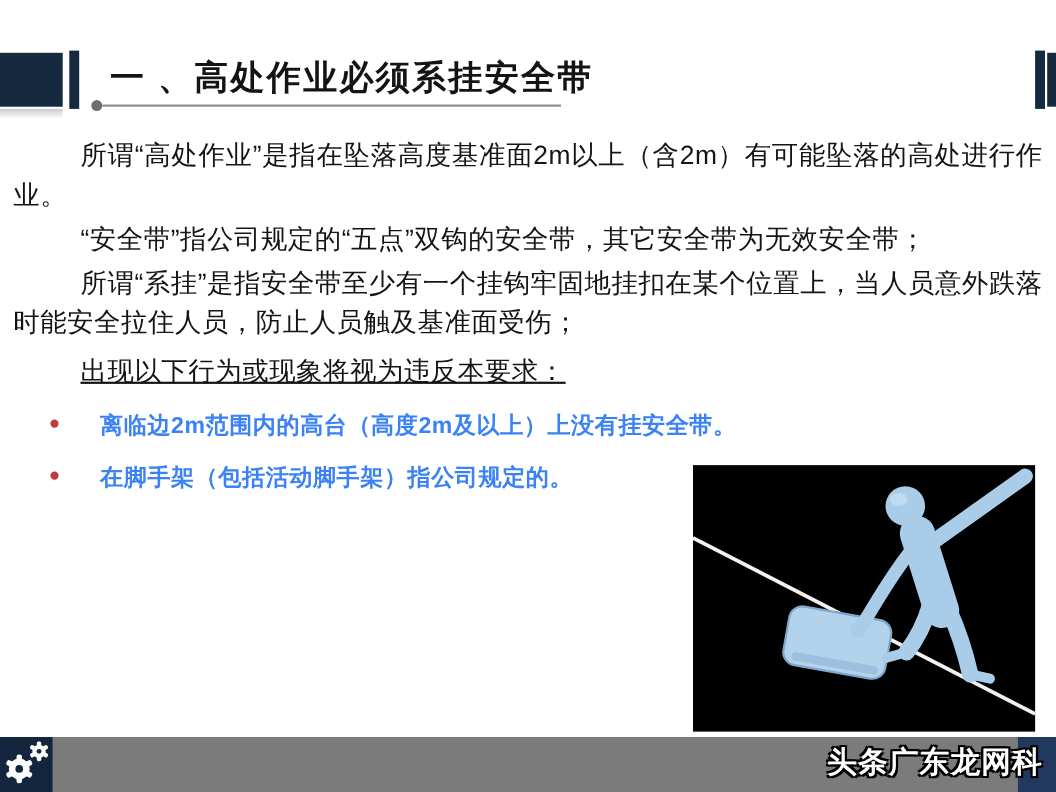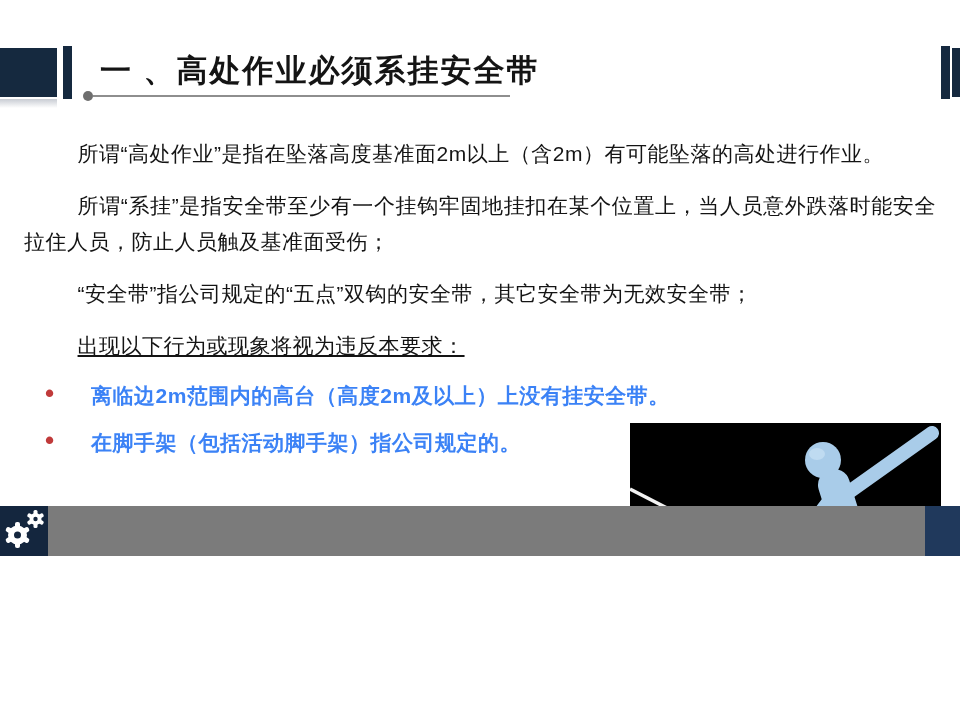--- a/index.html
+++ b/index.html
@@ -1,34 +1,34 @@
 <!DOCTYPE html>
 <html><head>
 <meta charset="utf-8">
 <style>
   html,body{margin:0;padding:0;background:#fff;}
   .slide{
-    position:relative;width:960px;height:556px;background:#ffffff;overflow:hidden;
+    position:relative;width:960px;height:720px;background:#ffffff;overflow:hidden;
     font-family:"Liberation Sans","DejaVu Sans",sans-serif;color:#111;
   }
   
   .hdr-sq-left{position:absolute;left:0;top:48px;width:57px;height:49px;background:#15293f;}
   .hdr-sq-reflect{position:absolute;left:0;top:99px;width:57px;height:9px;
     background:linear-gradient(#c8ccd3,rgba(255,255,255,0));}
   .hdr-bar-left{position:absolute;left:63px;top:46px;width:9px;height:53px;background:#15293f;}
   .page-title{position:absolute;left:100px;top:50px;width:760px;
     font-size:31px;font-weight:bold;color:#141414;letter-spacing:2px;white-space:nowrap;}
   .title-dot{position:absolute;left:83px;top:91px;width:10px;height:10px;border-radius:50%;background:#6e6e6e;}
   .title-rule{position:absolute;left:93px;top:95px;width:417px;height:2px;background:#8e8e8e;}
   .hdr-bar-right{position:absolute;right:10px;top:46px;width:9px;height:53px;background:#15293f;}
   .hdr-sq-right{position:absolute;right:0;top:48px;width:8px;height:49px;background:#15293f;}
   
   .content{position:absolute;left:8px;top:120px;width:944px;}
   .content p{
-    margin:16px;font-size:21px;line-height:36px;color:#141414;
+    margin:4px;font-size:24px;line-height:36px;color:#141414;
     text-indent:2.55em;text-align:justify;letter-spacing:0.5px;
   }
   .content p.spaced{margin-top:8px;text-decoration:underline;}
   .bullets{list-style:none;margin:14px 0 0 0;padding:0 0 0 83px;}
   .bullets li{
     position:relative;margin-top:16px;font-size:21px;line-height:31px;
     font-weight:bold;color:#3b82f6;letter-spacing:0.5px;
   }
   .bullets li::before{
     content:"\2022";position:absolute;left:-46px;top:-2px;
@@ -57,22 +57,22 @@
   <div class="hdr-sq-reflect"></div>
   <div class="hdr-bar-left"></div>
   <div class="page-title">一 、高处作业必须系挂安全带</div>
   <div class="title-dot"></div>
   <div class="title-rule"></div>
   <div class="hdr-bar-right"></div>
   <div class="hdr-sq-right"></div>
 
   <div class="content">
     <p>所谓“高处作业”是指在坠落高度基准面2m以上（含2m）有可能坠落的高处进行作业。</p>
+    <p>“安全带”指公司规定的“五点”双钩的安全带，其它安全带为无效安全带；</p>
     <p>所谓“系挂”是指安全带至少有一个挂钩牢固地挂扣在某个位置上，当人员意外跌落时能安全拉住人员，防止人员触及基准面受伤；</p>
-    <p>“安全带”指公司规定的“五点”双钩的安全带，其它安全带为无效安全带；</p>
     <p class="spaced">出现以下行为或现象将视为违反本要求：</p>
     <ul class="bullets">
       <li>离临边2m范围内的高台（高度2m及以上）上没有挂安全带。</li>
       <li>在脚手架（包括活动脚手架）指公司规定的。</li>
     </ul>
   </div>
 
   <div class="pic">
     <svg width="311" height="242" viewBox="0 0 311 242" xmlns="http://www.w3.org/2000/svg">
       <rect x="0" y="0" width="311" height="242" fill="#000000"></rect>
@@ -128,14 +128,15 @@
             <rect x="33.5" y="4" width="4" height="18" rx="1.5" transform="rotate(120 35.5 13)"></rect>
           </g>
           <circle cx="35.5" cy="13" r="6"></circle>
         </g>
         <circle cx="35.5" cy="13" r="2.2" fill="#14263e"></circle>
       </svg>
     </div>
     <div class="gray-strip"></div>
     <div class="corner-block"></div>
   </div>
+  <div class="watermark">头条广东龙网科</div>
 
 </div>
 
 </body></html>

